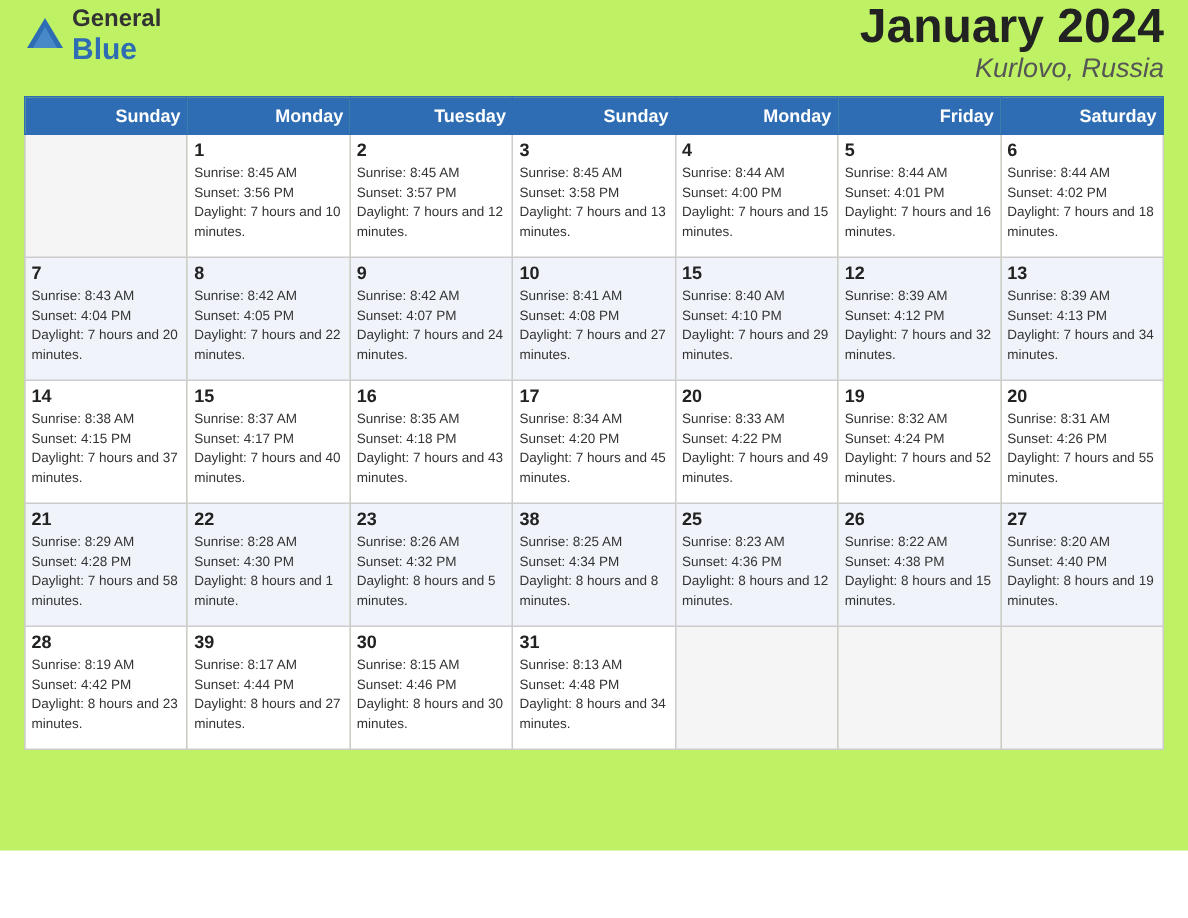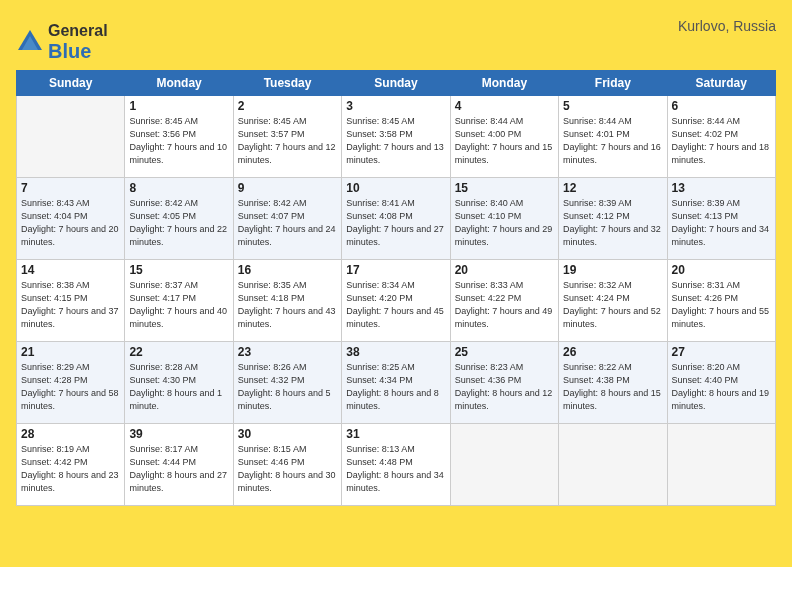--- a/index.html
+++ b/index.html
@@ -6,22 +6,22 @@
     body {
       font-family: Arial, Helvetica, sans-serif;
       background: #fff;
       width: 792px;
       height: 612px;
       overflow: hidden;
     }
     .page {
       width: 792px;
       height: 567px;
-      background: #fde047;
-      padding: 18px 16px 10px 16px;
+      background: #bef264;
+      padding: 0 16px 10px 16px;
     }
     .header {
       display: flex;
       justify-content: space-between;
       align-items: flex-start;
       margin-bottom: 8px;
     }
     .logo {
       display: flex;
       align-items: center;
@@ -50,35 +50,36 @@
     .title-block {
       text-align: right;
     }
     .cal-title {
       font-size: 32px;
       font-weight: bold;
       color: #222;
       line-height: 1.1;
     }
     .cal-subtitle {
-      font-size: 14px;
+      font-size: 18px;
       color: #555;
+      font-style: italic;
     }
     table {
       width: 100%;
       border-collapse: collapse;
       table-layout: fixed;
     }
     th {
       background-color: #2e6db4;
       color: #fff;
       font-size: 12px;
       font-weight: bold;
       padding: 5px 4px;
-      text-align: center;
+      text-align: right;
       border: 1px solid #2e6db4;
     }
     td {
       vertical-align: top;
       border: 1px solid #ccc;
       padding: 3px 4px;
       font-size: 9.5px;
       color: #333;
       height: 82px;
     }
@@ -113,20 +114,21 @@
       <svg class="logo-icon" viewBox="0 0 28 28">
         <polygon points="14,2 26,22 2,22" fill="#2e6db4"></polygon>
         <polygon points="14,8 22,22 6,22" fill="#5a9fd4" opacity="0.6"></polygon>
       </svg>
       <div class="logo-text">
         <span class="logo-general">General</span>
         <span class="logo-blue">Blue</span>
       </div>
     </div>
     <div class="title-block">
+      <div class="cal-title">January 2024</div>
       <div class="cal-subtitle">Kurlovo, Russia</div>
     </div>
   </div>
 
   <table>
     <thead>
       <tr>
         <th>Sunday</th>
         <th>Monday</th>
         <th>Tuesday</th>

